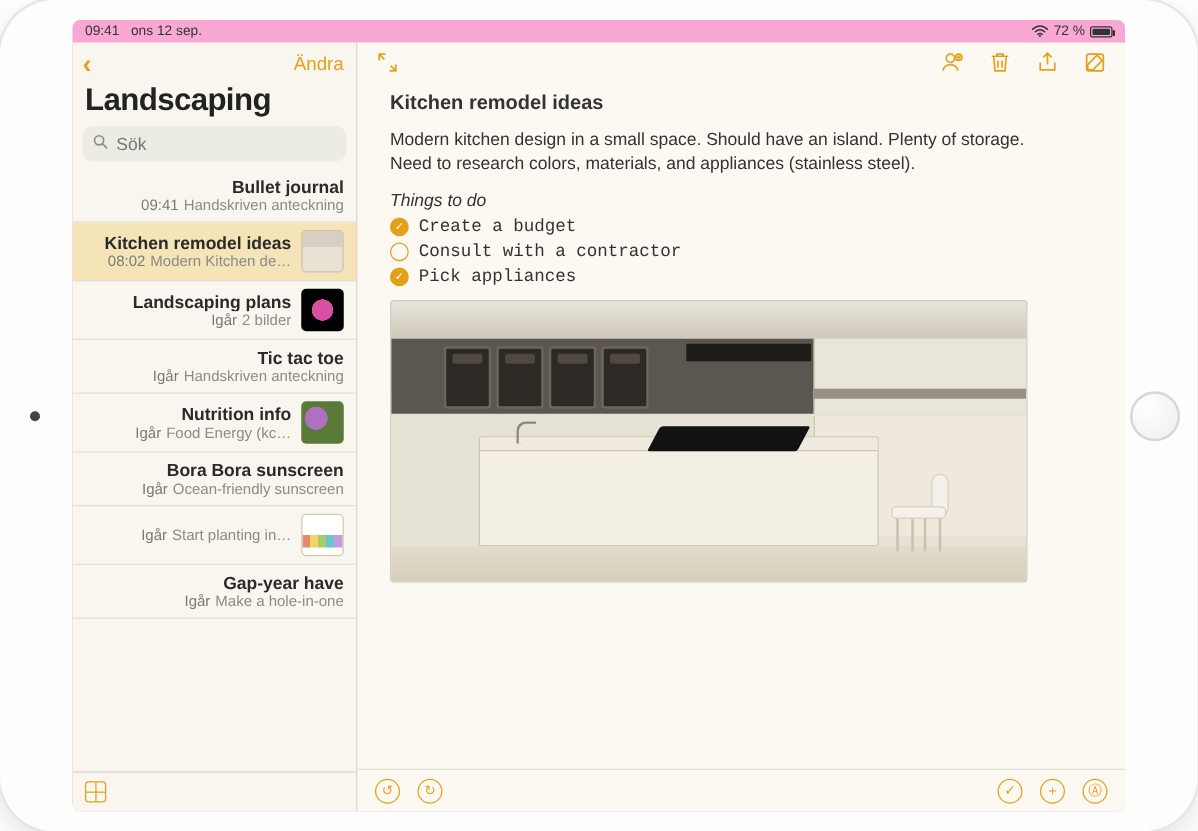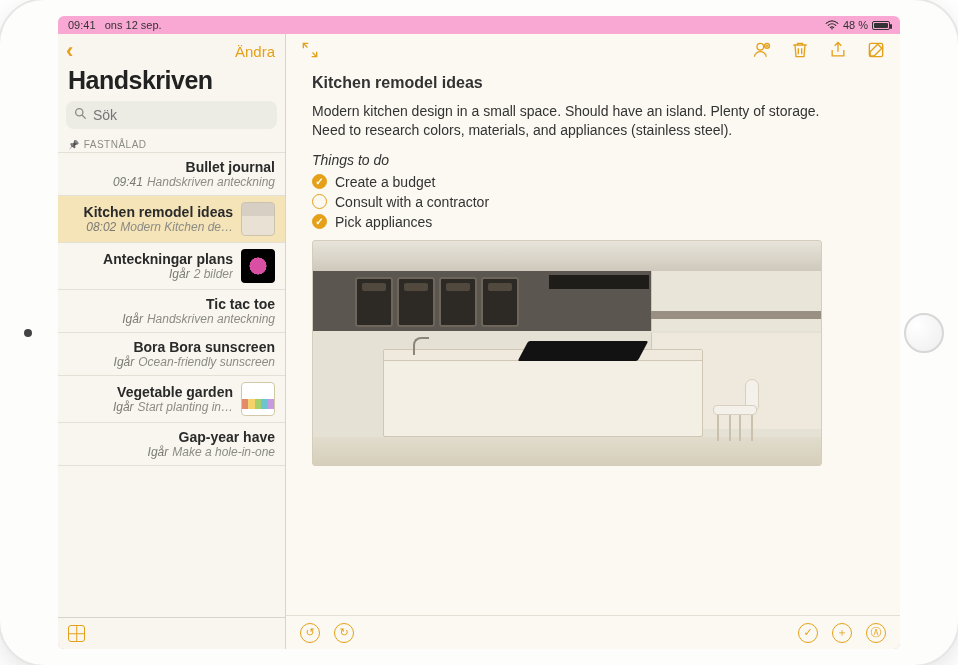--- a/index.html
+++ b/index.html
@@ -45,21 +45,21 @@
   .searchbox input { border:0; background:transparent; outline:0; font-size:14px; color:#555; flex:1; }
 
   .pin-header { display:flex; align-items:center; gap:4px; padding:4px 10px 2px 10px; font-size:10px; color:#8c8b86; letter-spacing:.5px; border-bottom:1px solid #e4e0d5; }
   .pin-header .pin::before { content:"📌"; font-size:9px; filter:grayscale(100%); }
 
   .note-list { flex:1; overflow:auto;text-align:right; }
   .note-item { display:flex; align-items:center; padding:6px 10px 6px 12px; border-bottom:1px solid #e4e0d5; gap:8px; cursor:pointer; }
   .note-item.selected { background:#f4e4b8; }
   .note-text { flex:1; min-width:0; }
   .note-title { font-size:14px; font-weight:600; color:#2a2a2a; white-space:nowrap; overflow:hidden; text-overflow:ellipsis; }
-  .note-sub { font-size:12px; color:#8c8b86; white-space:nowrap; overflow:hidden; text-overflow:ellipsis;font-style:italic; }
+  .note-sub { font-size:12px; color:#8c8b86; white-space:nowrap; overflow:hidden; text-overflow:ellipsis; }
   .note-sub .time { color:#7a7974; margin-right:4px; }
   .thumb { width:34px; height:34px; border-radius:4px; flex-shrink:0; }
   .thumb.kitchen { background:linear-gradient(#d7cfc3 40%, #e9e2d4 40%); border:1px solid #ccc2b0; }
   .thumb.layout { background:#fff; border:1px solid #c8d5df; background-image:linear-gradient(#c8d5df 1px, transparent 1px), linear-gradient(90deg, #c8d5df 1px, transparent 1px); background-size:8px 8px; }
   .thumb.flower { background:radial-gradient(circle at 50% 50%, #d94fa4 0 35%, #000 36% 100%); }
   .thumb.veggies { background:radial-gradient(circle at 35% 40%, #b070c0 0 30%, #5a7a3a 31% 100%); }
   .thumb.garden { background:#fff; border:1px solid #d2c9a8; background-image:linear-gradient(90deg,#e28a6a 0 20%,#f3d36a 20% 40%,#a4cf6a 40% 60%,#6ac5cf 60% 80%,#c79ae0 80% 100%); background-size:100% 10px; background-repeat:no-repeat; background-position:0 16px; }
 
   .sidebar-bottom { height:32px; border-top:1px solid #d8d4c9; display:flex; align-items:center; padding:0 10px; }
   .grid-icon { width:17px; height:17px; border:1.5px solid #e5a01a; border-radius:3px; position:relative; }
@@ -71,21 +71,21 @@
   .main { flex:1; display:flex; flex-direction:column; background:#fbf9f2; min-width:0; }
   .main-toolbar { height:36px; display:flex; align-items:center; padding:0 14px; gap:18px; }
   .main-toolbar .spacer { flex:1; }
   .tb-icon { color:#e5a01a; font-size:18px; cursor:pointer; }
   .tb-icon svg { width:20px; height:20px; stroke:#e5a01a; fill:none; stroke-width:1.6; }
 
   .note-body { flex:1; padding:4px 26px 8px 26px; overflow:auto; color:#333; }
   .note-body h2 { font-size:16px; font-weight:700; margin-bottom:10px; }
   .note-body p.desc { font-size:14px; line-height:1.35; margin-bottom:12px; max-width:510px; }
   .note-body .section-label { font-size:14px; margin-bottom:4px;font-style:italic; }
-  .checklist { list-style:none; margin-bottom:8px; }
+  .checklist { list-style:none; margin-bottom:8px;font-family:Liberation Mono, monospace; }
   .checklist li { display:flex; align-items:center; gap:8px; font-size:14px; padding:2px 0; }
   .check { width:15px; height:15px; border-radius:50%; border:1.5px solid #e5a01a; display:inline-flex; align-items:center; justify-content:center; flex-shrink:0; }
   .check.done { background:#e5a01a; }
   .check.done::after { content:"✓"; color:#fff; font-size:10px; font-weight:700; }
 
   .kitchen-img {
     width:510px; height:226px; border-radius:3px; overflow:hidden; position:relative;
     background:linear-gradient(#cfc8bc 0 32%, #e6e1d5 32% 100%);
     border:1px solid #d4ccbc;
   }
@@ -126,84 +126,86 @@
       <div>
         <span>09:41</span>
         <span>&nbsp;</span>
         <span>ons 12 sep.</span>
       </div>
       <div class="right">
         <svg width="14" height="10" viewBox="0 0 16 12">
             <path d="M1 4 Q8 -2 15 4 M3.5 6.5 Q8 2.5 12.5 6.5 M6 9 Q8 7.4 10 9" stroke="#333" stroke-width="1.4" fill="none" stroke-linecap="round"></path>
             <circle cx="8" cy="10.5" r="1" fill="#333"></circle>
           </svg>
-        <span>48 %</span>
+        <span>72 %</span>
         <span class="battery">
             <span class="fill"></span>
           </span>
       </div>
     </div>
 
     <div class="content">
 
       <div class="sidebar">
         <div class="sidebar-top">
           <span class="icon-btn chev-left">‹</span>
           <span class="edit-link">Ändra</span>
         </div>
-        <div class="sidebar-title">Handskriven</div>
+        <div class="sidebar-title">Landscaping</div>
         <div class="searchbox">
           <span class="mag">
             <svg width="13" height="13" viewBox="0 0 16 16">
                 <circle cx="6.5" cy="6.5" r="4.5" stroke="#8c8b86" stroke-width="1.6" fill="none"></circle>
                 <line x1="10.2" y1="10.2" x2="14" y2="14" stroke="#8c8b86" stroke-width="1.6" stroke-linecap="round"></line>
               </svg>
           </span>
           <input placeholder="Sök" style="">
         </div>
-        <div class="pin-header">
-          <span class="pin"></span>
-          <span>FASTNÅLAD</span>
-        </div>
         <div class="note-list" id="note-list">
             <div class="note-item">
               <div class="note-text">
                 <div class="note-title">Bullet journal</div>
                 <div class="note-sub"><span class="time">09:41</span>Handskriven anteckning</div>
               </div>
             </div>
             <div class="note-item selected">
               <div class="note-text">
                 <div class="note-title">Kitchen remodel ideas</div>
                 <div class="note-sub"><span class="time">08:02</span>Modern Kitchen de…</div>
               </div>
               <div class="thumb kitchen"></div>
             </div>
             <div class="note-item">
               <div class="note-text">
-                <div class="note-title">Anteckningar plans</div>
+                <div class="note-title">Landscaping plans</div>
                 <div class="note-sub"><span class="time">Igår</span>2 bilder</div>
               </div>
               <div class="thumb flower"></div>
             </div>
             <div class="note-item">
               <div class="note-text">
                 <div class="note-title">Tic tac toe</div>
                 <div class="note-sub"><span class="time">Igår</span>Handskriven anteckning</div>
               </div>
             </div>
             <div class="note-item">
               <div class="note-text">
+                <div class="note-title">Nutrition info</div>
+                <div class="note-sub"><span class="time">Igår</span>Food Energy (kc…</div>
+              </div>
+              <div class="thumb veggies"></div>
+            </div>
+            <div class="note-item">
+              <div class="note-text">
                 <div class="note-title">Bora Bora sunscreen</div>
                 <div class="note-sub"><span class="time">Igår</span>Ocean-friendly sunscreen</div>
               </div>
             </div>
             <div class="note-item">
               <div class="note-text">
-                <div class="note-title">Vegetable garden</div>
                 <div class="note-sub"><span class="time">Igår</span>Start planting in…</div>
               </div>
               <div class="thumb garden"></div>
             </div>
             <div class="note-item">
               <div class="note-text">
                 <div class="note-title">Gap-year have</div>
                 <div class="note-sub"><span class="time">Igår</span>Make a hole-in-one</div>
               </div>
             </div>

